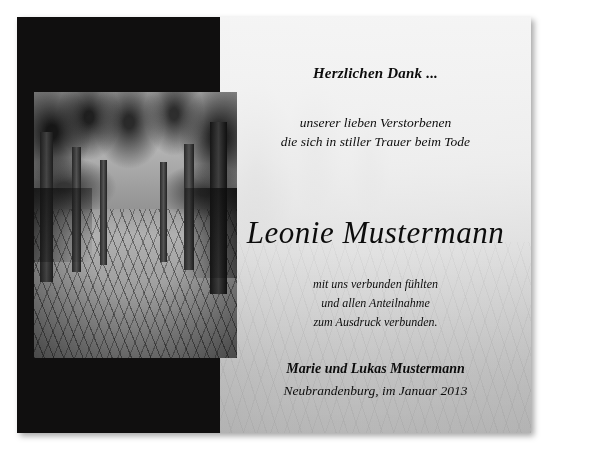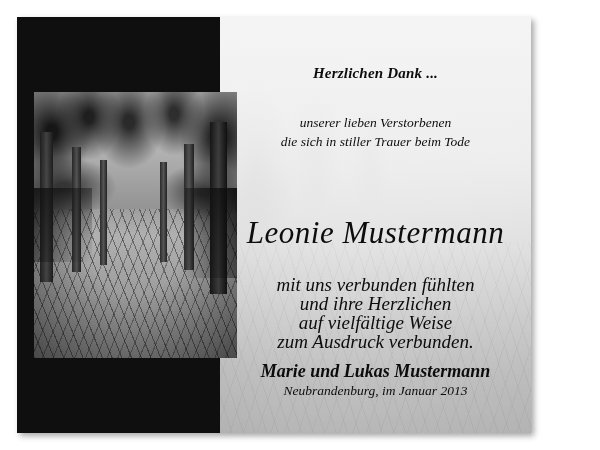--- a/index.html
+++ b/index.html
@@ -190,29 +190,29 @@
     left: 0; right: 0;
     top: 222px;
     font-size: 13px;
     font-weight: bold;
   }
   .dates .gap { display: inline-block; width: 14px; }
   .block-body {
     position: absolute;
     left: 0; right: 0;
     top: 258px;
-    font-size: 19px;
+    font-size: 12px;
     font-style: italic;
     line-height: 19px;
   }
   .signers {
     position: absolute;
     left: 0; right: 0;
     top: 344px;
-    font-size: 18px;
+    font-size: 14px;
     font-weight: bold;
     font-style: italic;
   }
   .place {
     position: absolute;
     left: 0; right: 0;
     top: 366px;
     font-size: 13.5px;
     font-style: italic;
   }
@@ -253,22 +253,21 @@
     <div class="block-intro">
       <div>unserer lieben Verstorbenen</div>
       <div>die sich in stiller Trauer beim Tode</div>
     </div>
 
     <div class="name">Leonie Mustermann</div>
 
 
     <div class="block-body">
       <div>mit uns verbunden fühlten</div>
-      <div>und ihre Herzlichen</div>
-      <div>auf vielfältige Weise</div>
+      <div>und allen Anteilnahme</div>
       <div>zum Ausdruck verbunden.</div>
     </div>
 
     <div class="signers">Marie und Lukas Mustermann</div>
     <div class="place">Neubrandenburg, im Januar 2013</div>
 
   </div>
 </div>
 
 </body></html>

